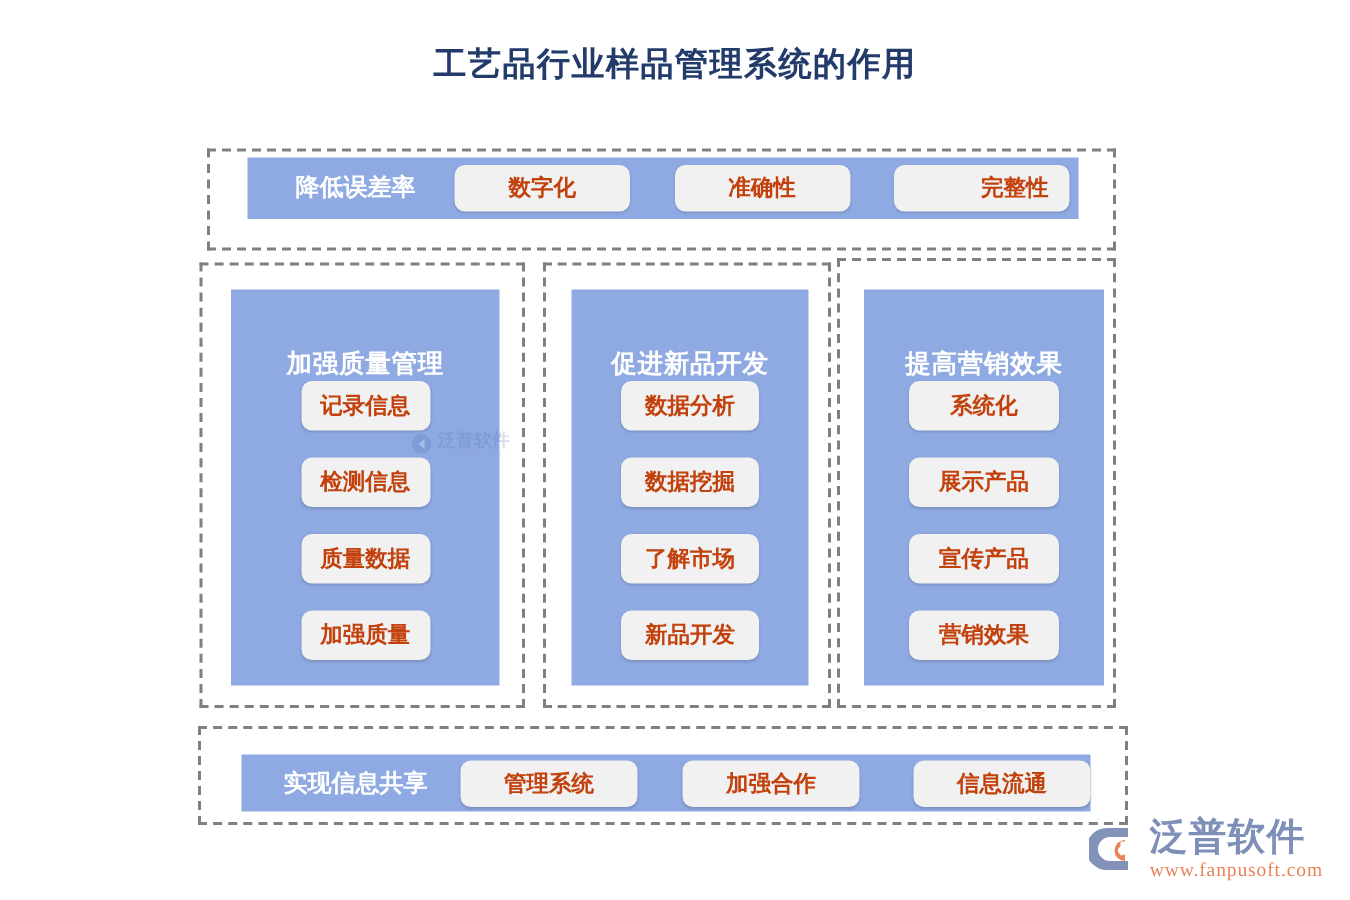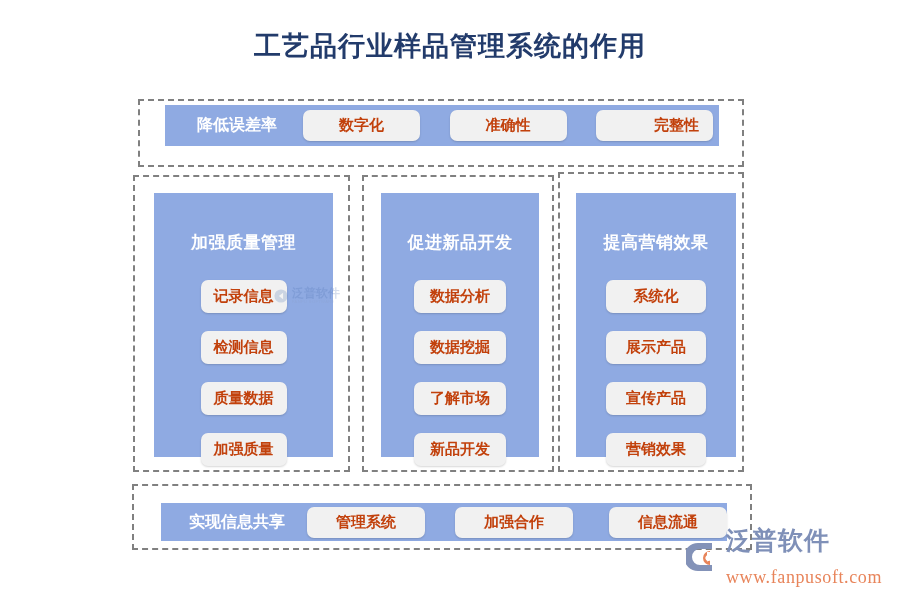--- a/index.html
+++ b/index.html
@@ -16,21 +16,21 @@
     position: relative;
   }
 
   
   .page-title {
     position: absolute;
     top: 28px;
     left: 0;
     width: 900px;
     text-align: center;
-    font-size: 27px;
+    font-size: 22px;
     font-weight: bold;
     color: #223B6B;
     letter-spacing: 1px;
     white-space: nowrap;
   }
 
   
   .dashed-box {
     position: absolute;
     border: 2px dashed #808080;
@@ -89,21 +89,20 @@
     display: flex;
     flex-direction: column;
     align-items: center;
   }
   .col-title {
     color: #ffffff;
     font-size: 17px;
     font-weight: bold;
     white-space: nowrap;
     margin-top: 38px;
-    margin-bottom: 26px;
     letter-spacing: 0.5px;
   }
   .col-items {
     display: flex;
     flex-direction: column;
     align-items: center;
     gap: 18px;
     width: 100%;
   }
   .col-items .pill {
@@ -154,25 +153,25 @@
     line-height: 1;
   }
   .brand-name {
     font-size: 25px;
     font-weight: bold;
     color: #7F90B8;
     letter-spacing: 1px;
     white-space: nowrap;
   }
   .brand-url {
-    font-size: 18px;
+    font-size: 13px;
     color: #E8845A;
     font-family: "Liberation Serif", "DejaVu Serif", serif;
     letter-spacing: 0.6px;
-    margin-top: 15px;
+    margin-top: 2px;
     white-space: nowrap;
   }
 </style>
 </head>
 <body>
 
 <div class="page-title">工艺品行业样品管理系统的作用</div>
 
 <div class="dashed-box" style="left:138px; top:99px; width:606px; height:68px;">
   <div class="band" style="left:25px; top:4px; width:554px; height:41px; position:absolute;">

